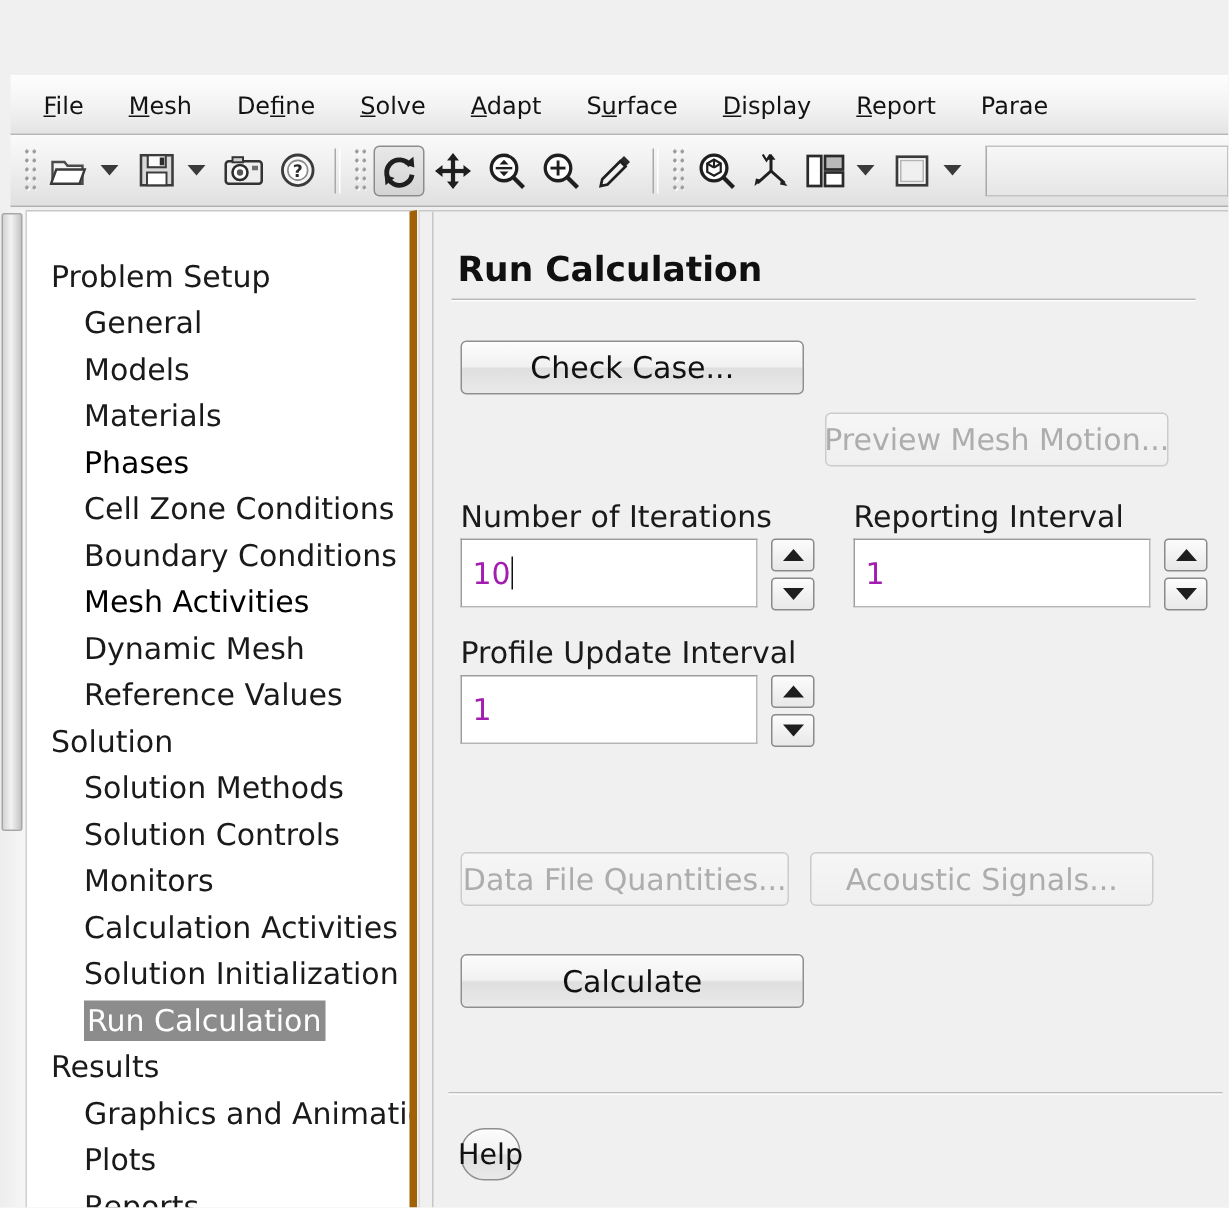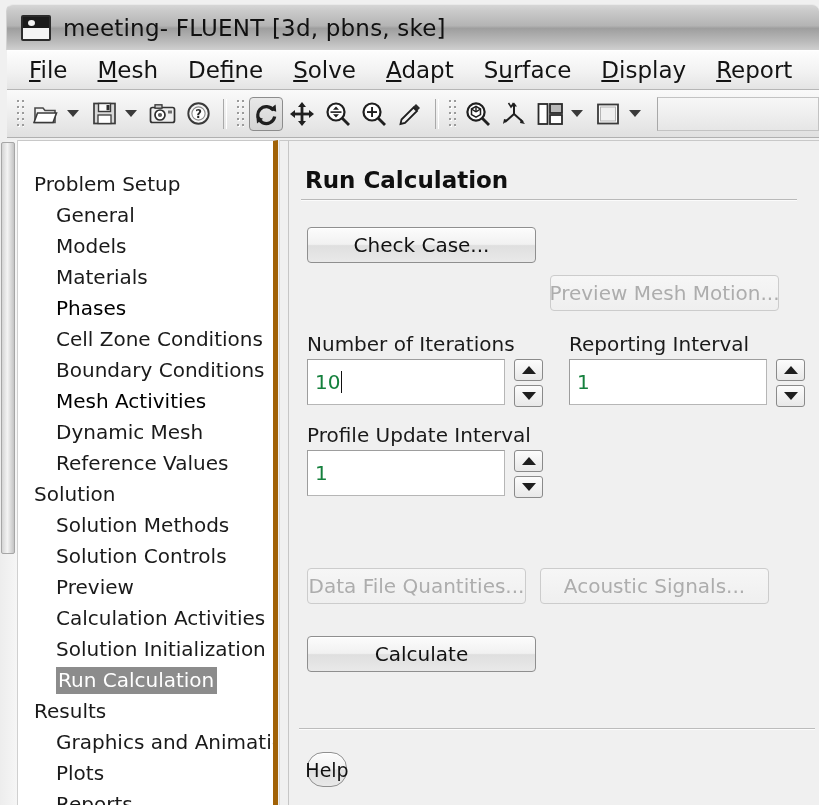--- a/index.html
+++ b/index.html
@@ -84,21 +84,21 @@
     background: linear-gradient(to bottom, #fdfdfd 0%, #f2f2f2 55%, #e4e4e4 100%);
     border-top: 1px solid #ffffff;
     border-bottom: 1px solid #b6b6b6;
     box-sizing: border-box;
     display: flex;
     align-items: center;
     padding-left: 22px;
     overflow: hidden;
   }
   .menu-item {
-    font-size: 23px;
+    font-size: 16px;
     color: #131313;
     margin-right: 30px;
     white-space: nowrap;
     cursor: default;
   }
   .menu-item u { text-decoration: underline; }
 
   
   .toolbar {
     position: absolute;
@@ -314,21 +314,21 @@
     height: 46px;
     background: #ffffff;
     border: 1px solid #b6b6b6;
     border-top: 1px solid #9d9d9d;
     border-left: 1px solid #9d9d9d;
     box-sizing: border-box;
     display: flex;
     align-items: center;
     padding-left: 7px;
     font-size: 20px;
-    color: #15803d;
+    color: #a21caf;
   }
   .caret {
     display: inline-block;
     width: 1px;
     height: 22px;
     background: #111111;
     margin-left: 1px;
     vertical-align: middle;
   }
   .spinner {
@@ -369,24 +369,20 @@
     margin-right: 4px;
   }
 
   svg { display: block; }
 </style>
 </head>
 <body>
 
 <div id="app">
 
-  <div class="titlebar">
-    <div class="title-icon"></div>
-    <div class="title-text">meeting- FLUENT  [3d, pbns, ske]</div>
-  </div>
 
   <div class="menubar">
     <div class="menu-item"><u>F</u>ile</div>
     <div class="menu-item"><u>M</u>esh</div>
     <div class="menu-item">De<u>f</u>ine</div>
     <div class="menu-item"><u>S</u>olve</div>
     <div class="menu-item"><u>A</u>dapt</div>
     <div class="menu-item">S<u>u</u>rface</div>
     <div class="menu-item"><u>D</u>isplay</div>
     <div class="menu-item"><u>R</u>eport</div>
@@ -559,21 +555,21 @@
       <span>Reference Values</span></div>
 
     <div class="tree-node">
       <span>Solution</span>
     </div>
     <div class="tree-node child">
       <span>Solution Methods</span></div>
     <div class="tree-node child">
       <span>Solution Controls</span></div>
     <div class="tree-node child">
-      <span>Preview</span></div>
+      <span>Monitors</span></div>
     <div class="tree-node child">
       <span>Calculation Activities</span></div>
     <div class="tree-node child">
       <span>Solution Initialization</span></div>
     <div class="tree-node child selected">
       <span>Run Calculation</span></div>
 
     <div class="tree-node">
       <span>Results</span>
     </div>

